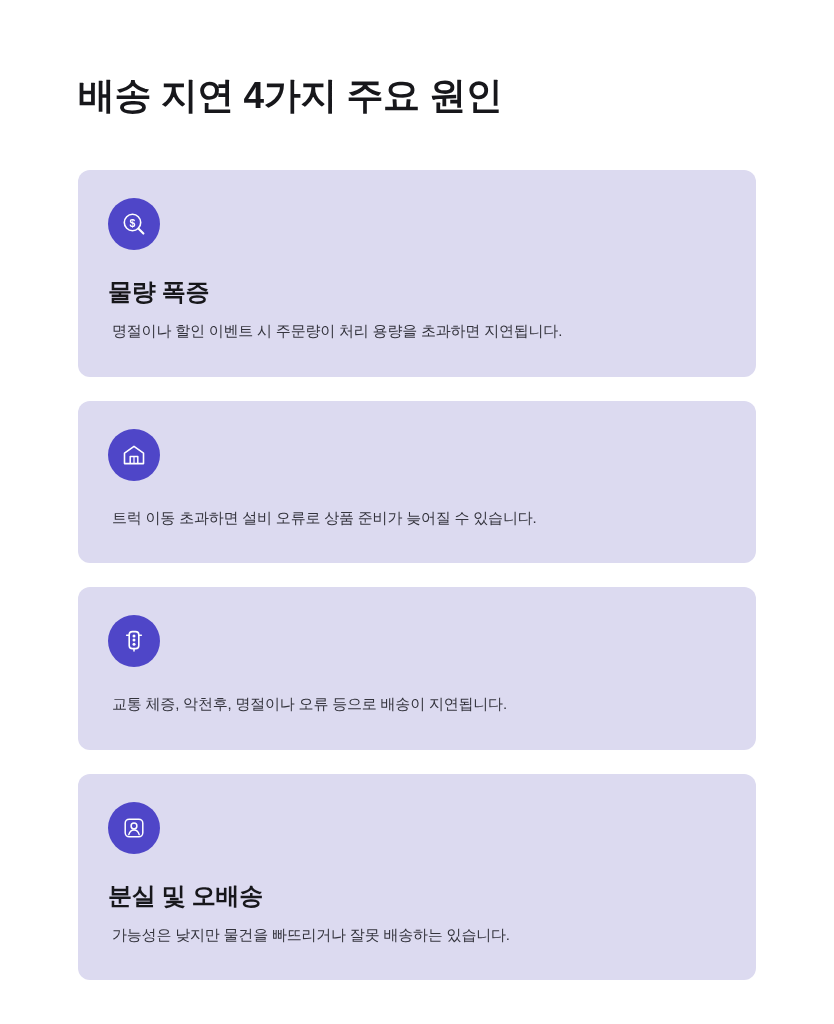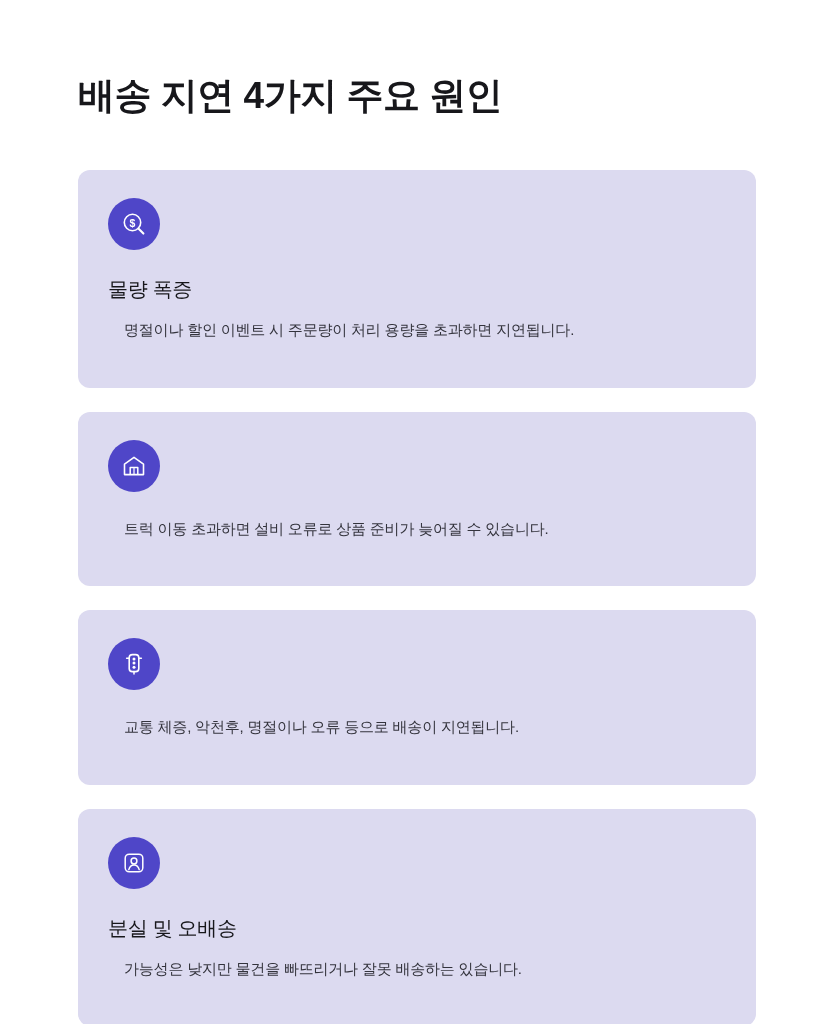--- a/index.html
+++ b/index.html
@@ -50,27 +50,27 @@
     display: flex;
     align-items: center;
     justify-content: center;
     margin-bottom: 26px;
   }
   .card-icon svg {
     display: block;
   }
   .card-title {
     margin: 0 0 12px 0;
-    font-size: 20px;
-    font-weight: 400;
+    font-size: 24px;
+    font-weight: 700;
     color: #17171b;
     letter-spacing: -0.3px;
   }
   .card-desc {
-    margin: 16px;
+    margin: 4px;
     font-size: 15px;
     line-height: 1.5;
     color: #33333c;
     letter-spacing: -0.2px;
   }
 </style>
 </head>
 <body>
 
 <div class="page">

